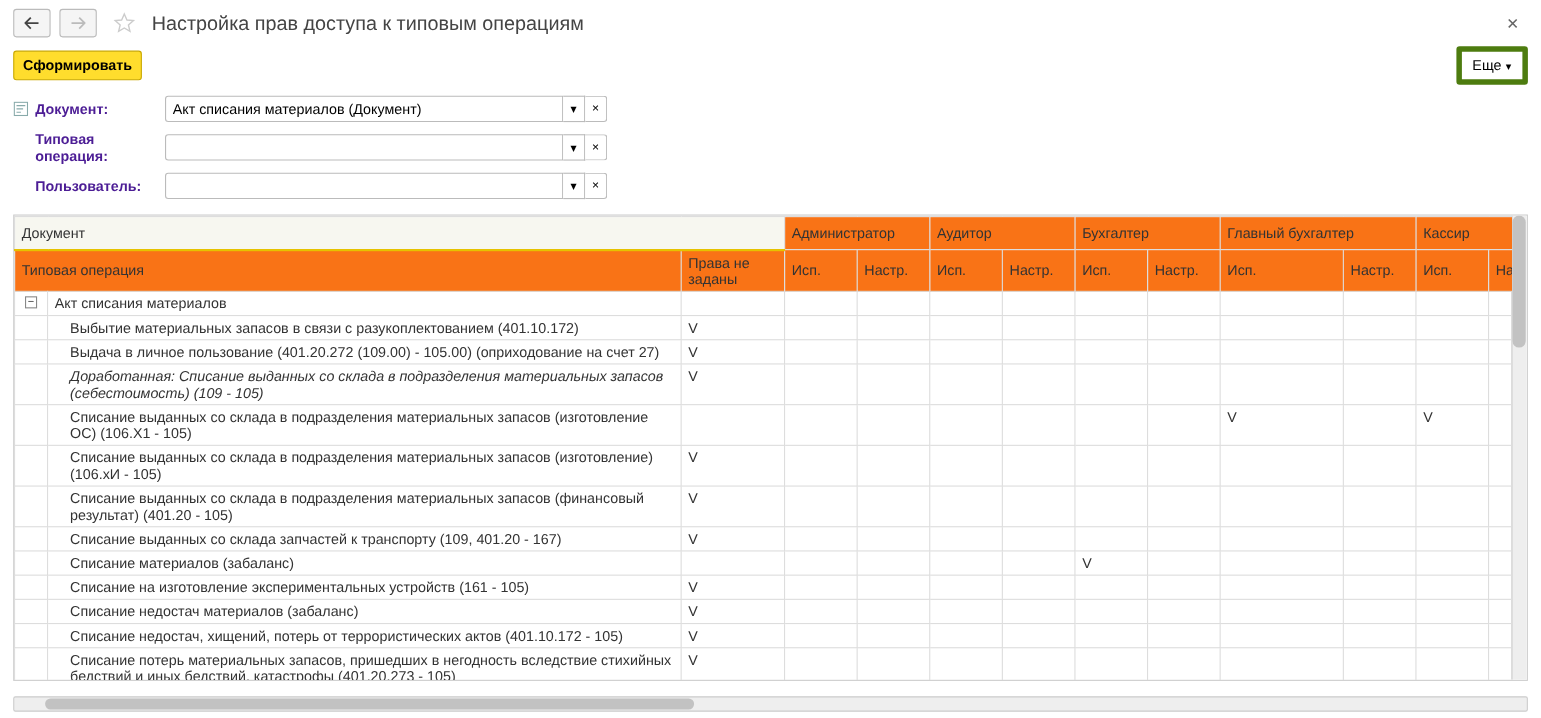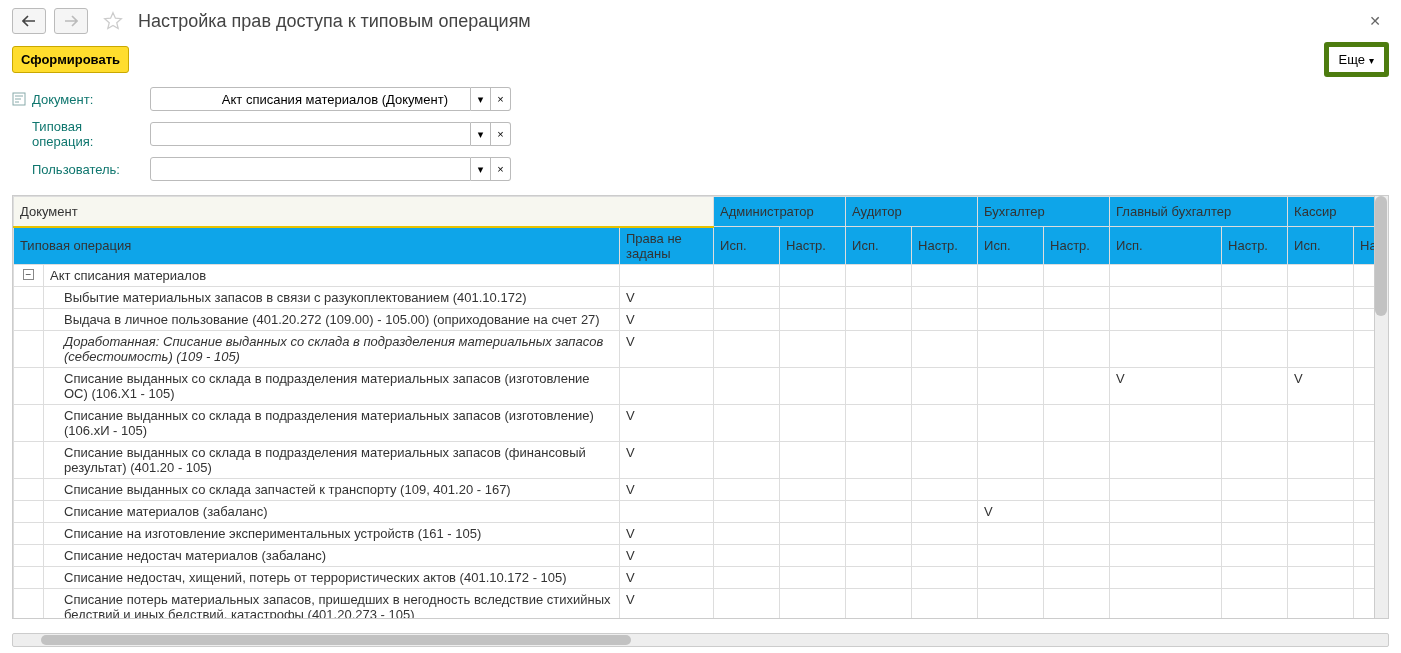--- a/index.html
+++ b/index.html
@@ -19,32 +19,32 @@
   .btn-primary { background: #ffdd2d; border: 1px solid #c9a800; border-radius: 3px; padding: 5px 8px; font-size: 13px; cursor: pointer; font-weight: bold; }
   .btn-more { margin-left: auto; border: 5px solid #4d7c0f; border-radius: 3px; background: #fff; padding: 5px 10px; font-size: 13px; cursor: pointer; }
   .btn-more::after { content: " "; }
   .caret-down { font-size: 10px; margin-left: 4px; }
 
   
   .filters { padding: 0 12px; }
   .filter-row { display: flex; align-items: center; margin-bottom: 8px; gap: 6px; }
   .filter-icon { width: 14px; height: 14px; display: inline-block; }
   .filter-icon.blank { visibility: hidden; }
-  .filter-label { width: 112px; color: #0f766e; }
+  .filter-label { width: 112px; color: #4c1d95; font-weight: bold; }
   .filter-input-grp { display: flex; }
-  .filter-input { width: 321px; height: 24px; border: 1px solid #bbb; border-radius: 3px 0 0 3px; padding: 0 22px; font-size: 13px; text-align: right; }
+  .filter-input { width: 362px; height: 24px; border: 1px solid #bbb; border-radius: 3px 0 0 3px; padding: 0 6px; font-size: 13px; }
   .filter-btn { width: 20px; height: 24px; border: 1px solid #bbb; border-left: none; background: #fff; cursor: pointer; font-size: 11px; display: flex; align-items: center; justify-content: center; }
   .filter-btn.clear { border-radius: 0 3px 3px 0; }
 
   
   .table-wrap { flex: 1; margin: 6px 12px 14px 12px; border: 1px solid #ccc; overflow: hidden; display: flex; }
   .table-scroll { overflow: auto; flex: 1; }
   table { border-collapse: collapse; table-layout: fixed; width: 1360px; font-size: 13px; }
   th, td { border: 1px solid #ddd; padding: 3px 6px; text-align: left; vertical-align: top; font-weight: normal; }
-  th { background: #0ea5e9; }
+  th { background: #f97316; }
   .col-tree { width: 30px; }
   .col-op { width: 576px; }
   .col-rights { width: 94px; }
   .col-role { width: 66px; }
   .col-role-w { width: 112px; }
   .tree-cell { text-align: center; padding:0; }
   .tree-toggle { display: inline-block; width: 11px; height: 11px; border: 1px solid #888; line-height: 9px; font-size: 10px; text-align: center; margin-top: 4px; cursor: pointer; background:#fff;}
   .op-child td:nth-child(2) { padding-left: 20px; }
   .italic { font-style: italic; }
   .thead .doc-cell { background: #f7f7f0; border-bottom: 2px solid #e6c200; }

